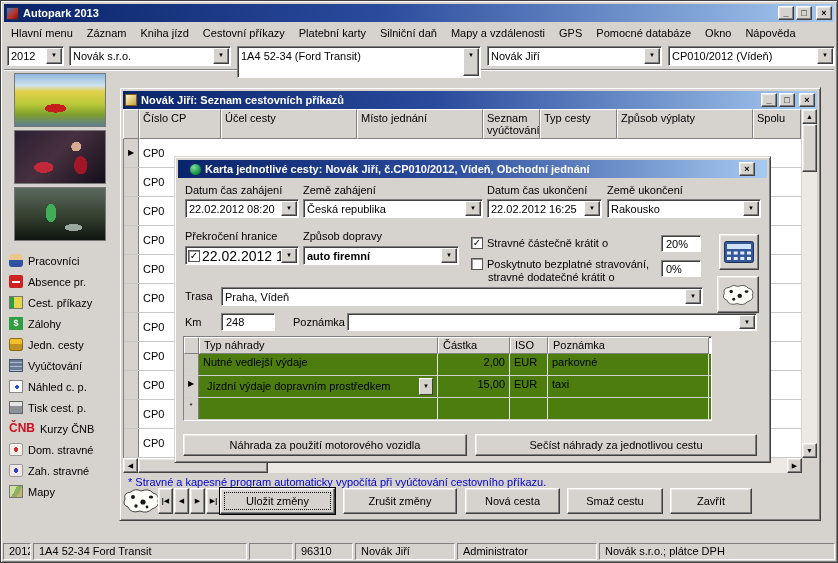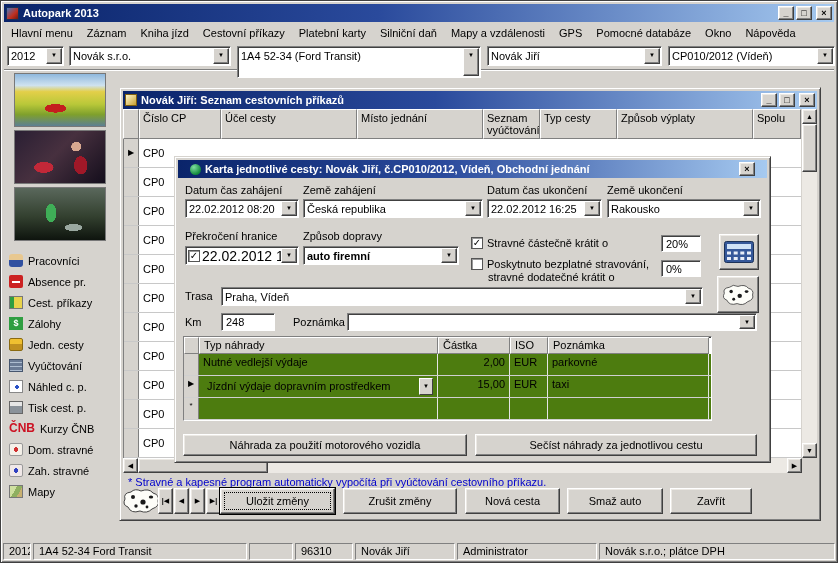--- a/index.html
+++ b/index.html
@@ -310,21 +310,21 @@
     </svg>
 
     <span class="navbtn raised" style="left:38px;">|◀</span>
     <span class="navbtn raised" style="left:54px;">◀</span>
     <span class="navbtn raised" style="left:70px;">▶</span>
     <span class="navbtn raised" style="left:86px;">▶|</span>
 
     <span class="abtn raised focused" style="left:100px;width:115px;">Uložit změny</span>
     <span class="abtn raised" style="left:223px;width:114px;">Zrušit změny</span>
     <span class="abtn raised" style="left:345px;width:95px;">Nová cesta</span>
-    <span class="abtn raised" style="left:447px;width:96px;">Smaž auto</span>
+    <span class="abtn raised" style="left:447px;width:96px;">Smaž cestu</span>
     <span class="abtn raised" style="left:550px;width:82px;">Zavřít</span>
   </div>
 
   <div class="dialog">
     <div class="dlg-title grad">
       <span class="dlg-ic"></span>
       <span class="tt">Karta jednotlivé cesty: Novák Jiří, č.CP010/2012, Vídeň, Obchodní jednání</span>
       <span class="winbtns">
         <span class="wbtn raised">×</span>
       </span>

